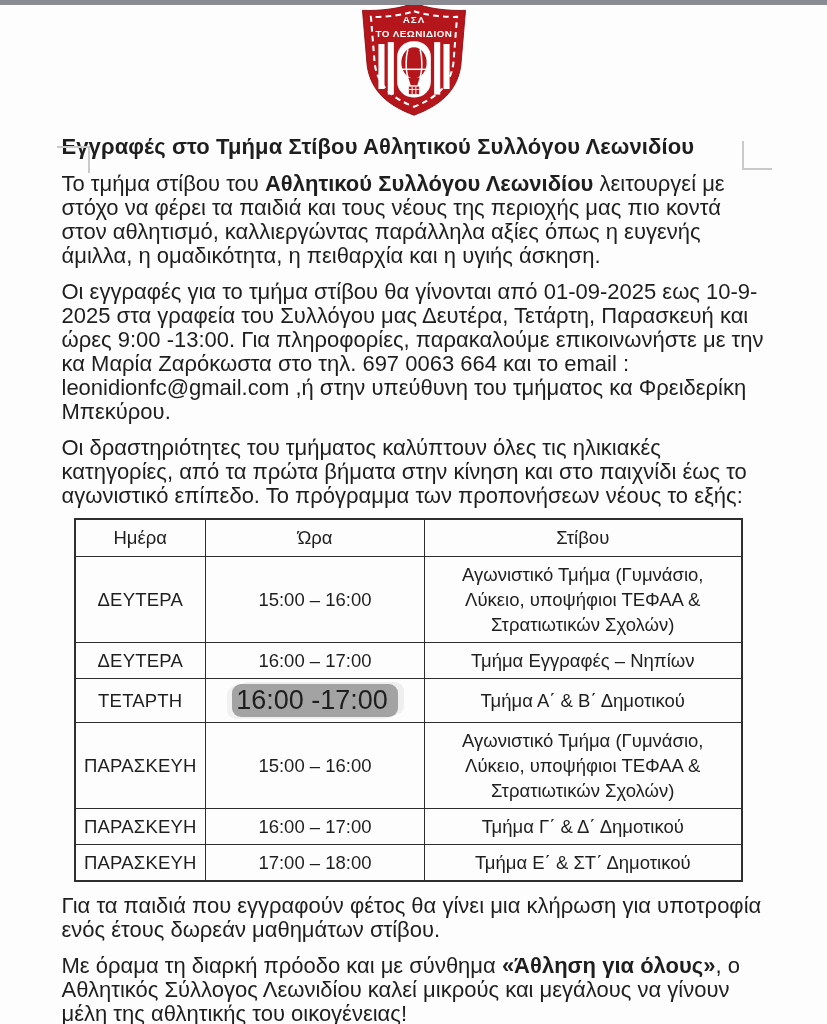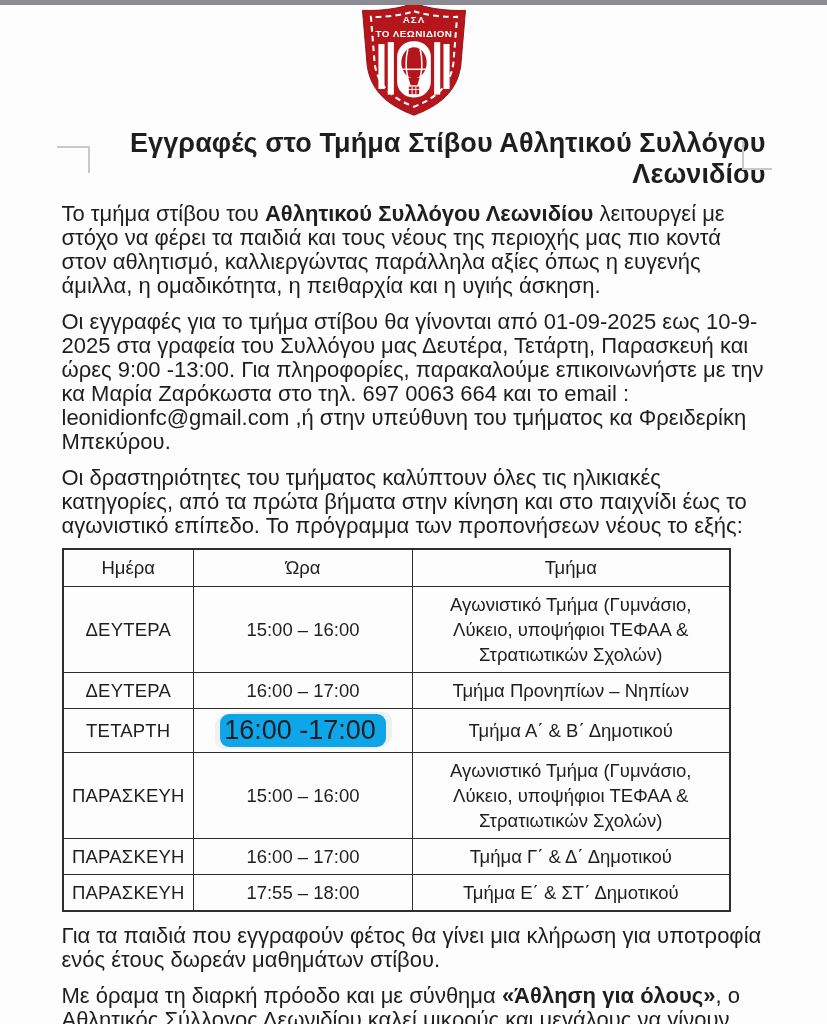--- a/index.html
+++ b/index.html
@@ -30,56 +30,57 @@
   }
   .logo-wrap {
     width: 100%;
     display: flex; justify-content: center;
   }
   .content {
     width: 704px;
     margin: 0 auto;
   }
   .doc-title {
-    margin-top: 10px;
-    text-align: right;
-    font-size: 27px;
+    margin-top: 16px;
+    text-align: left;
+    font-size: 22px;
     font-weight: bold;
     letter-spacing: 0.1px;
   }
   p.body-text {
     margin-top: 12px;
     font-size: 22px;
     line-height: 24px;
     text-align: left;
   }
   p.body-text .b { font-weight: bold; }
   table.schedule {
     margin-top: 10px;
+    margin-left: 12px;
     border-collapse: collapse;
     width: 667px;
     table-layout: fixed;
   }
   table.schedule th, table.schedule td {
     border: 1.5px solid #2e2e2e;
     text-align: center;
     vertical-align: middle;
     font-weight: normal;
     font-size: 18.5px;
     line-height: 25px;
     padding: 5px 6px;
   }
   table.schedule { border: 2px solid #2e2e2e; }
   table.schedule thead th { height: 37px; padding: 3px 6px; }
   td.day-cell { letter-spacing: 0.2px; }
   .edited-time {
     display: inline-block;
     font-size: 27px;
     line-height: 30px;
-    background: #0ea5e9;
+    background: #a3a3a3;
     border-radius: 9px;
     padding: 1px 10px 2px 4px;
     box-shadow: 6px -2px 0 0 #efefef, -5px 2px 0 0 #f1f1f1;
   }
   .tail { margin-top: 15px; }
   .tail2 { margin-top: 17px; }
 </style>
 </head>
 <body>
 
@@ -128,52 +129,52 @@
   <table class="schedule">
     <colgroup>
       <col style="width:131px">
       <col style="width:219px">
       <col style="width:317px">
     </colgroup>
     <thead>
       <tr>
         <th>Ημέρα</th>
         <th>Ώρα</th>
-        <th>Τμήμα</th>
+        <th>Στίβου</th>
       </tr>
     </thead>
     <tbody>
       <tr>
         <td class="day-cell">ΔΕΥΤΕΡΑ</td>
         <td>15:00 – 16:00</td>
         <td>Αγωνιστικό Τμήμα (Γυμνάσιο, Λύκειο, υποψήφιοι ΤΕΦΑΑ &amp; Στρατιωτικών Σχολών)</td>
       </tr>
       <tr>
         <td class="day-cell">ΔΕΥΤΕΡΑ</td>
         <td>16:00 – 17:00</td>
-        <td>Τμήμα Προνηπίων – Νηπίων</td>
+        <td>Τμήμα Εγγραφές – Νηπίων</td>
       </tr>
       <tr>
         <td class="day-cell">ΤΕΤΑΡΤΗ</td>
         <td><span class="edited-time">16:00 -17:00</span></td>
         <td>Τμήμα Α΄ &amp; Β΄ Δημοτικού</td>
       </tr>
       <tr>
         <td class="day-cell">ΠΑΡΑΣΚΕΥΗ</td>
         <td>15:00 – 16:00</td>
         <td>Αγωνιστικό Τμήμα (Γυμνάσιο, Λύκειο, υποψήφιοι ΤΕΦΑΑ &amp; Στρατιωτικών Σχολών)</td>
       </tr>
       <tr>
         <td class="day-cell">ΠΑΡΑΣΚΕΥΗ</td>
         <td>16:00 – 17:00</td>
         <td>Τμήμα Γ΄ &amp; Δ΄ Δημοτικού</td>
       </tr>
       <tr>
         <td class="day-cell">ΠΑΡΑΣΚΕΥΗ</td>
-        <td>17:55 – 18:00</td>
+        <td>17:00 – 18:00</td>
         <td>Τμήμα Ε΄ &amp; ΣΤ΄ Δημοτικού</td>
       </tr>
     </tbody>
   </table>
 
   <p class="body-text tail">Για τα παιδιά που εγγραφούν  φέτος θα γίνει μια κλήρωση για υποτροφία ενός έτους δωρεάν μαθημάτων στίβου.</p>
 
   <p class="body-text tail2"><span>Με όραμα τη διαρκή πρόοδο και με σύνθημα </span><span class="b">«Άθληση για όλους»</span><span>, ο Αθλητικός Σύλλογος Λεωνιδίου καλεί μικρούς και μεγάλους να γίνουν μέλη της αθλητικής του οικογένειας!</span></p>
 
 </div>

